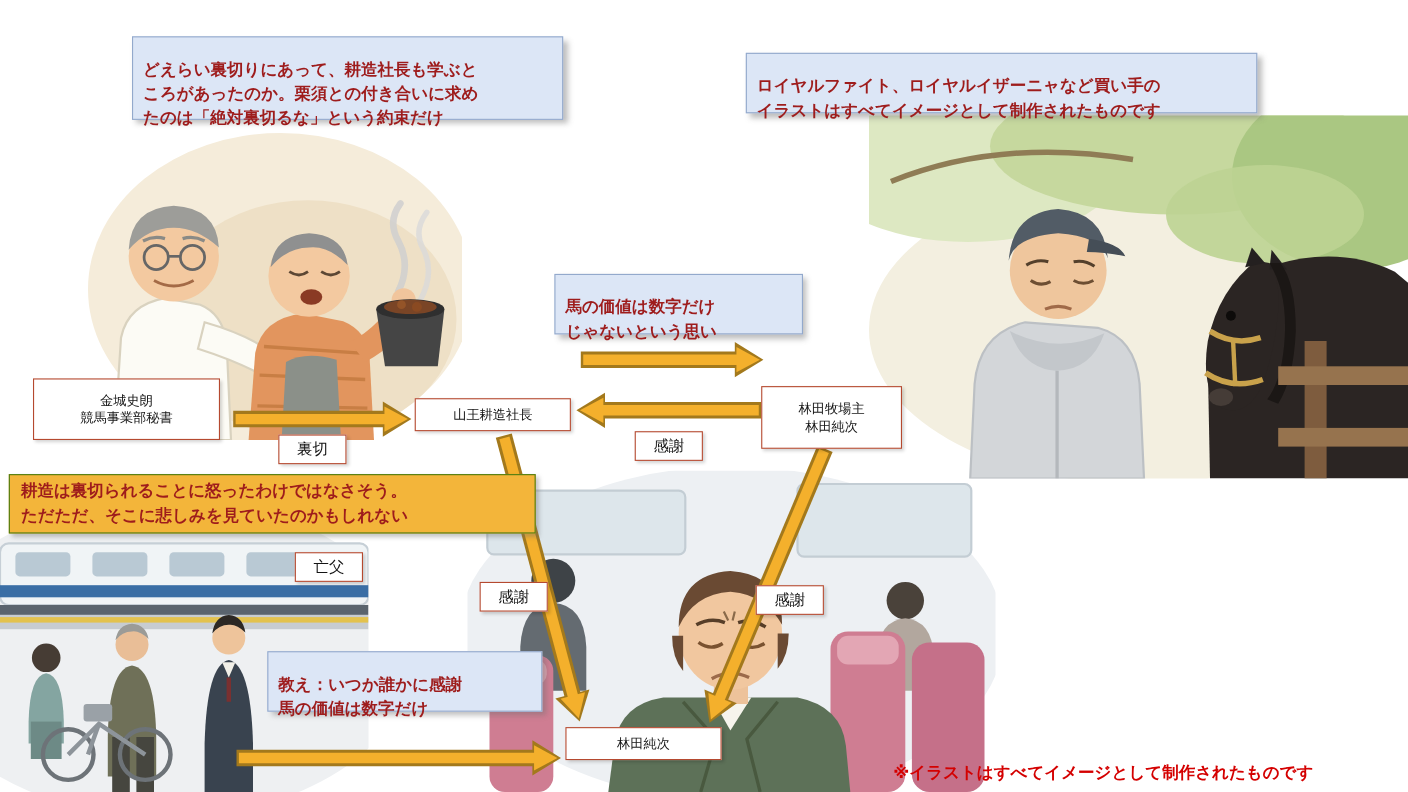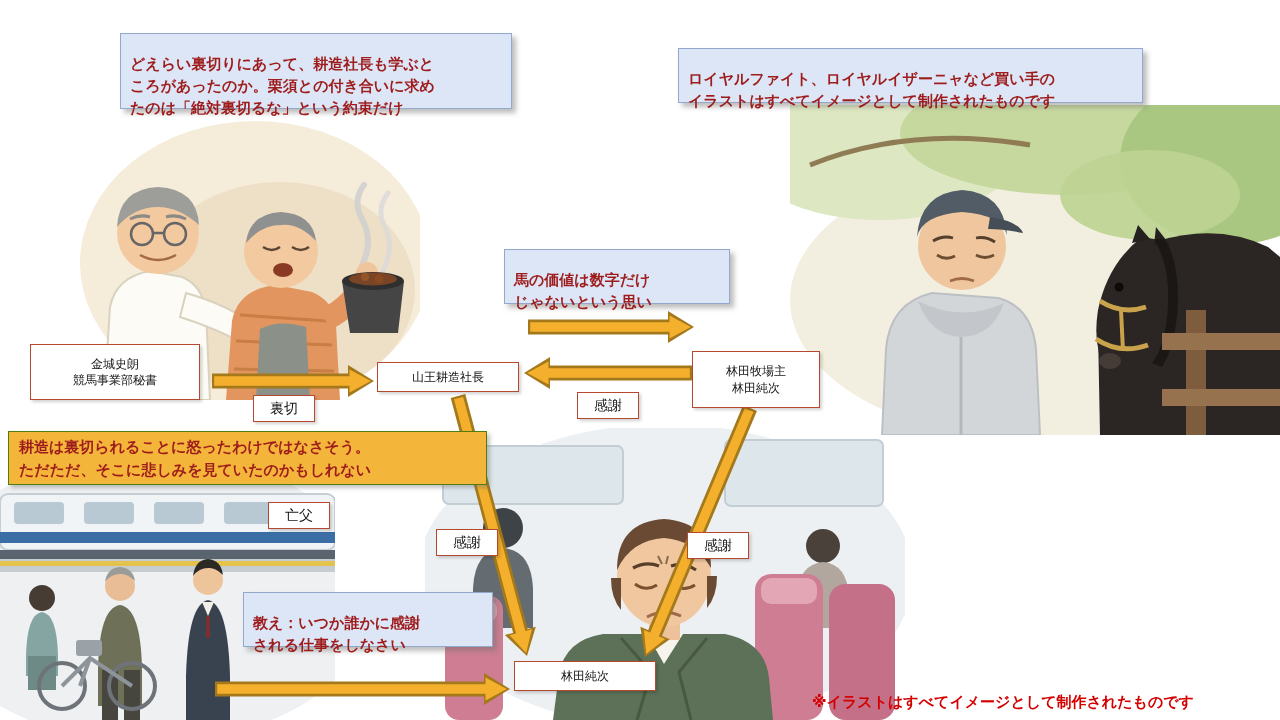--- a/index.html
+++ b/index.html
@@ -201,21 +201,21 @@
   <div class="callout" style="left:120px;top:33px;width:392px;height:76px">どえらい裏切りにあって、耕造社長も学ぶと
 ころがあったのか。栗須との付き合いに求め
 たのは「絶対裏切るな」という約束だけ</div>
   <div class="callout" style="left:678px;top:48px;width:465px;height:55px">ロイヤルファイト、ロイヤルイザーニャなど買い手の
 イラストはすべてイメージとして制作されたものです</div>
   <div class="callout" style="left:504px;top:249px;width:226px;height:55px">馬の価値は数字だけ
 じゃないという思い</div>
   <div class="note" style="left:8px;top:431px;width:479px;height:54px">耕造は裏切られることに怒ったわけではなさそう。
 ただただ、そこに悲しみを見ていたのかもしれない</div>
   <div class="callout" style="left:243px;top:592px;width:250px;height:55px">教え：いつか誰かに感謝
-される仕事をしなさい</div>
+馬の価値は数字だけ</div>
 
   <div class="node" style="left:30px;top:344px;width:170px;height:56px">金城史朗
 競馬事業部秘書</div>
   <div class="node" style="left:692px;top:351px;width:128px;height:57px">林田牧場主
 林田純次</div>
   <div class="node" style="left:377px;top:362px;width:142px;height:30px">山王耕造社長</div>
   <div class="node" style="left:514px;top:661px;width:142px;height:30px">林田純次</div>
   <div class="node elabel" style="left:268px;top:502px;width:62px;height:27px">亡父</div>
 
   <div class="node elabel" style="left:253px;top:395px;width:62px;height:27px">裏切</div>

